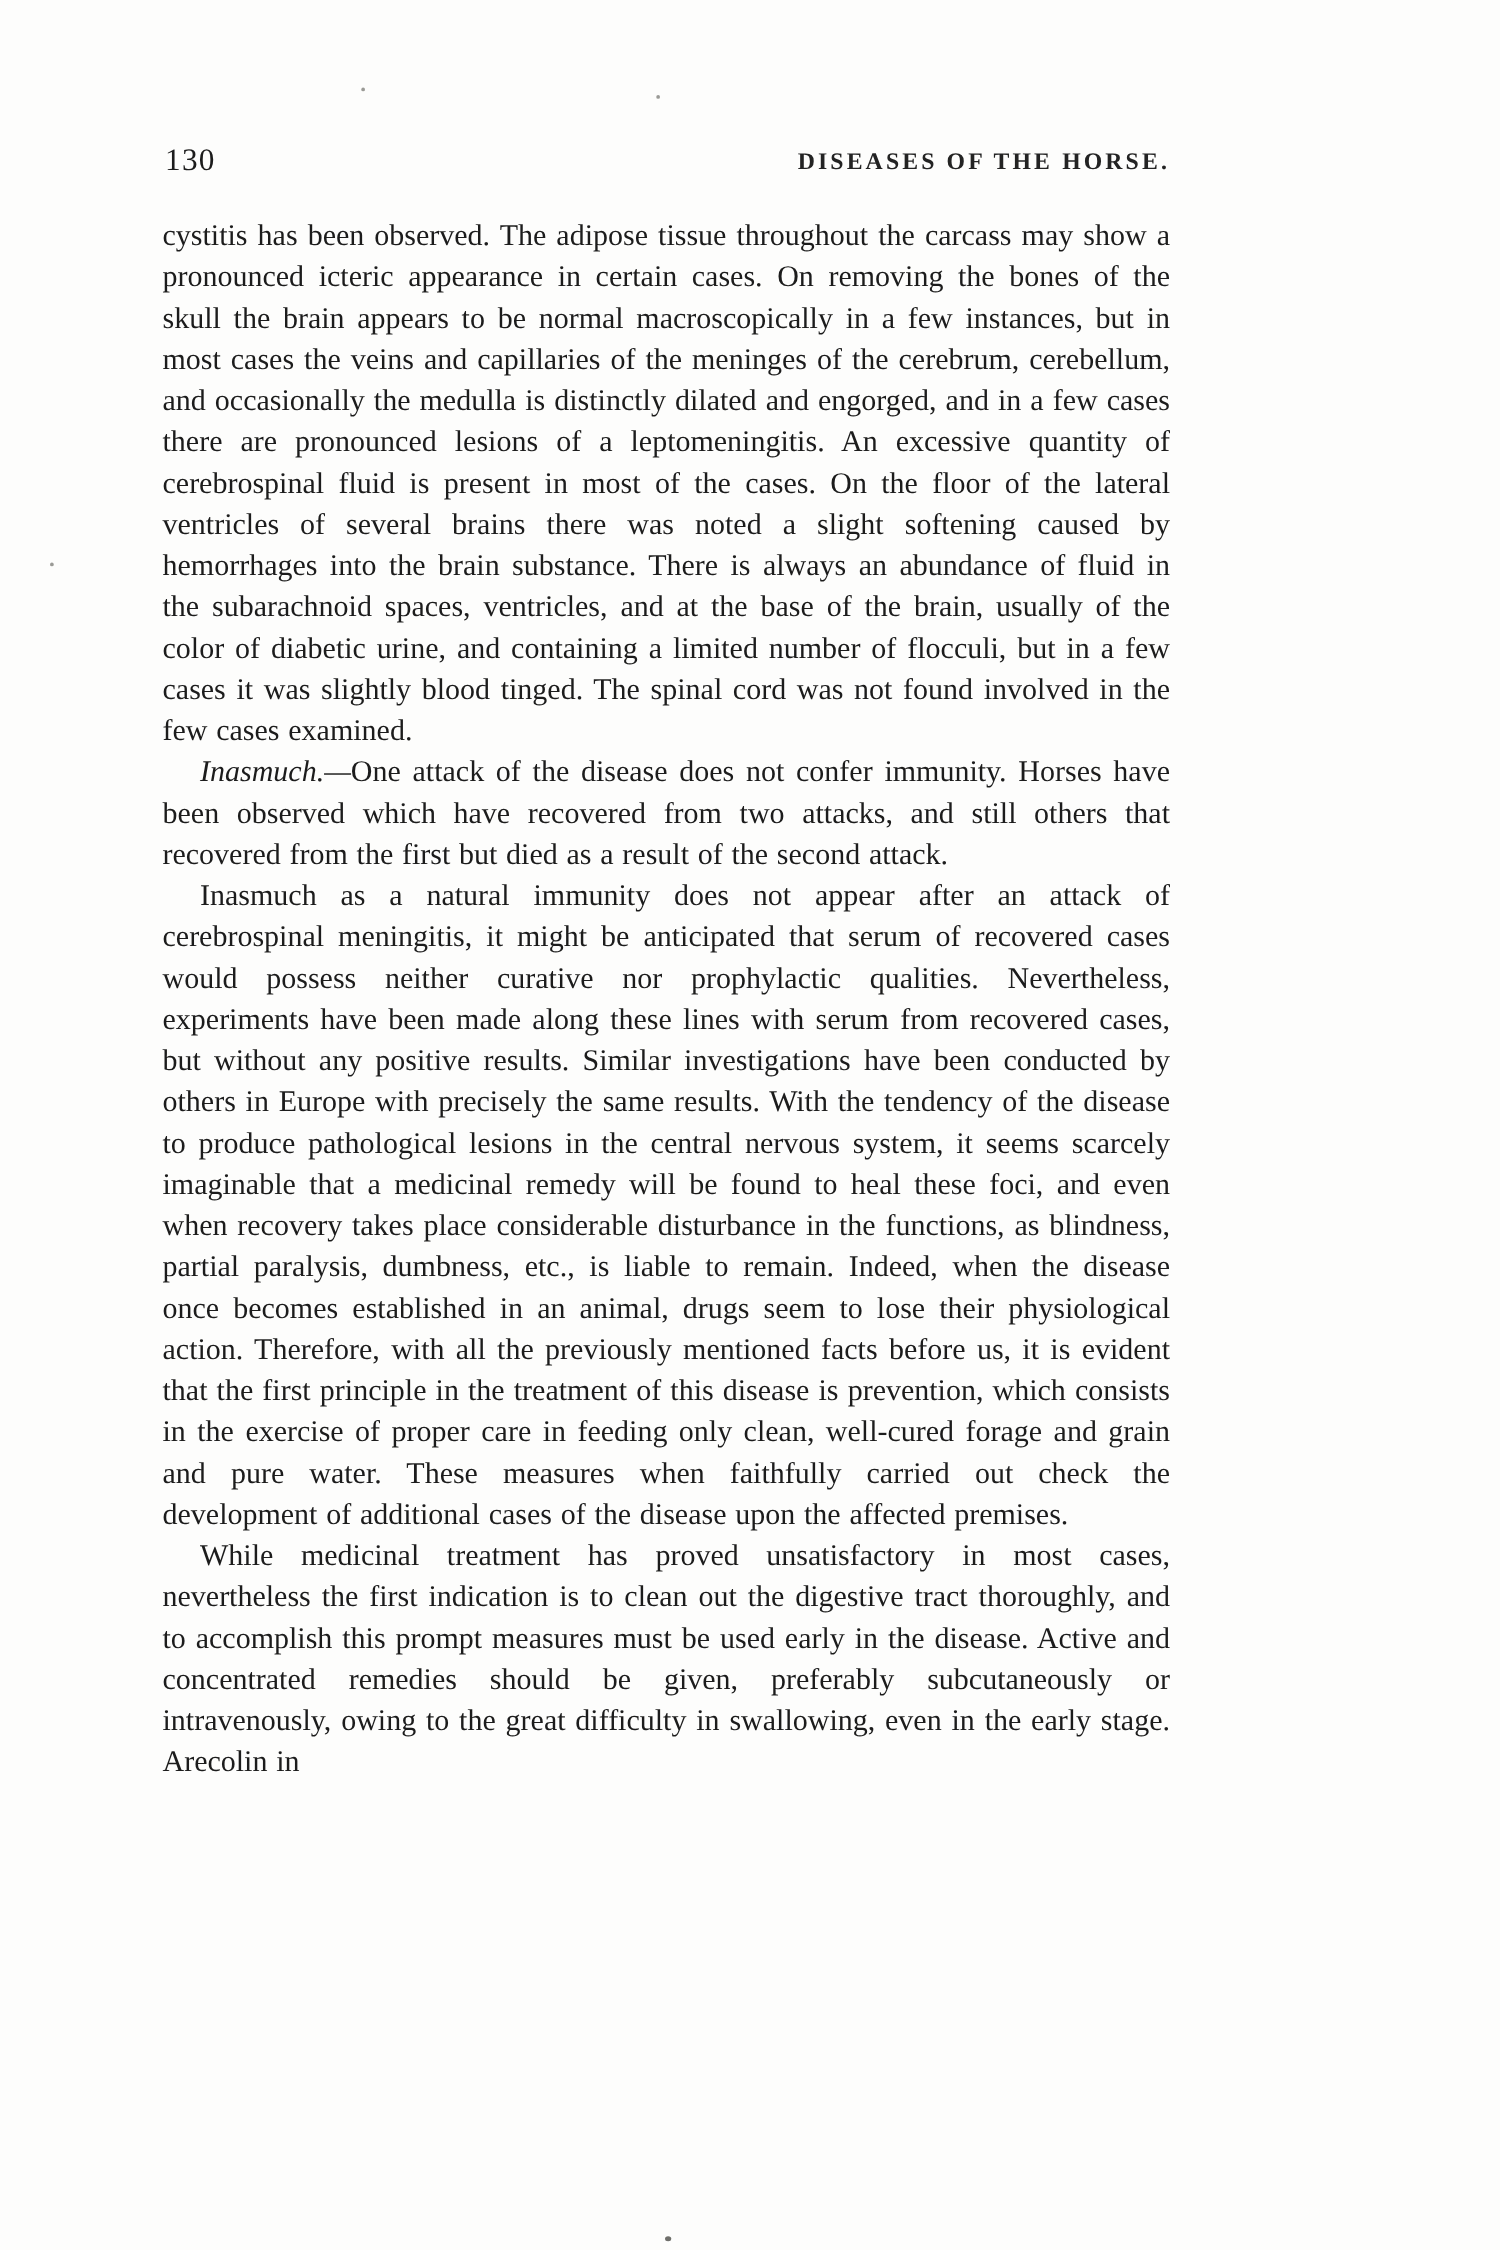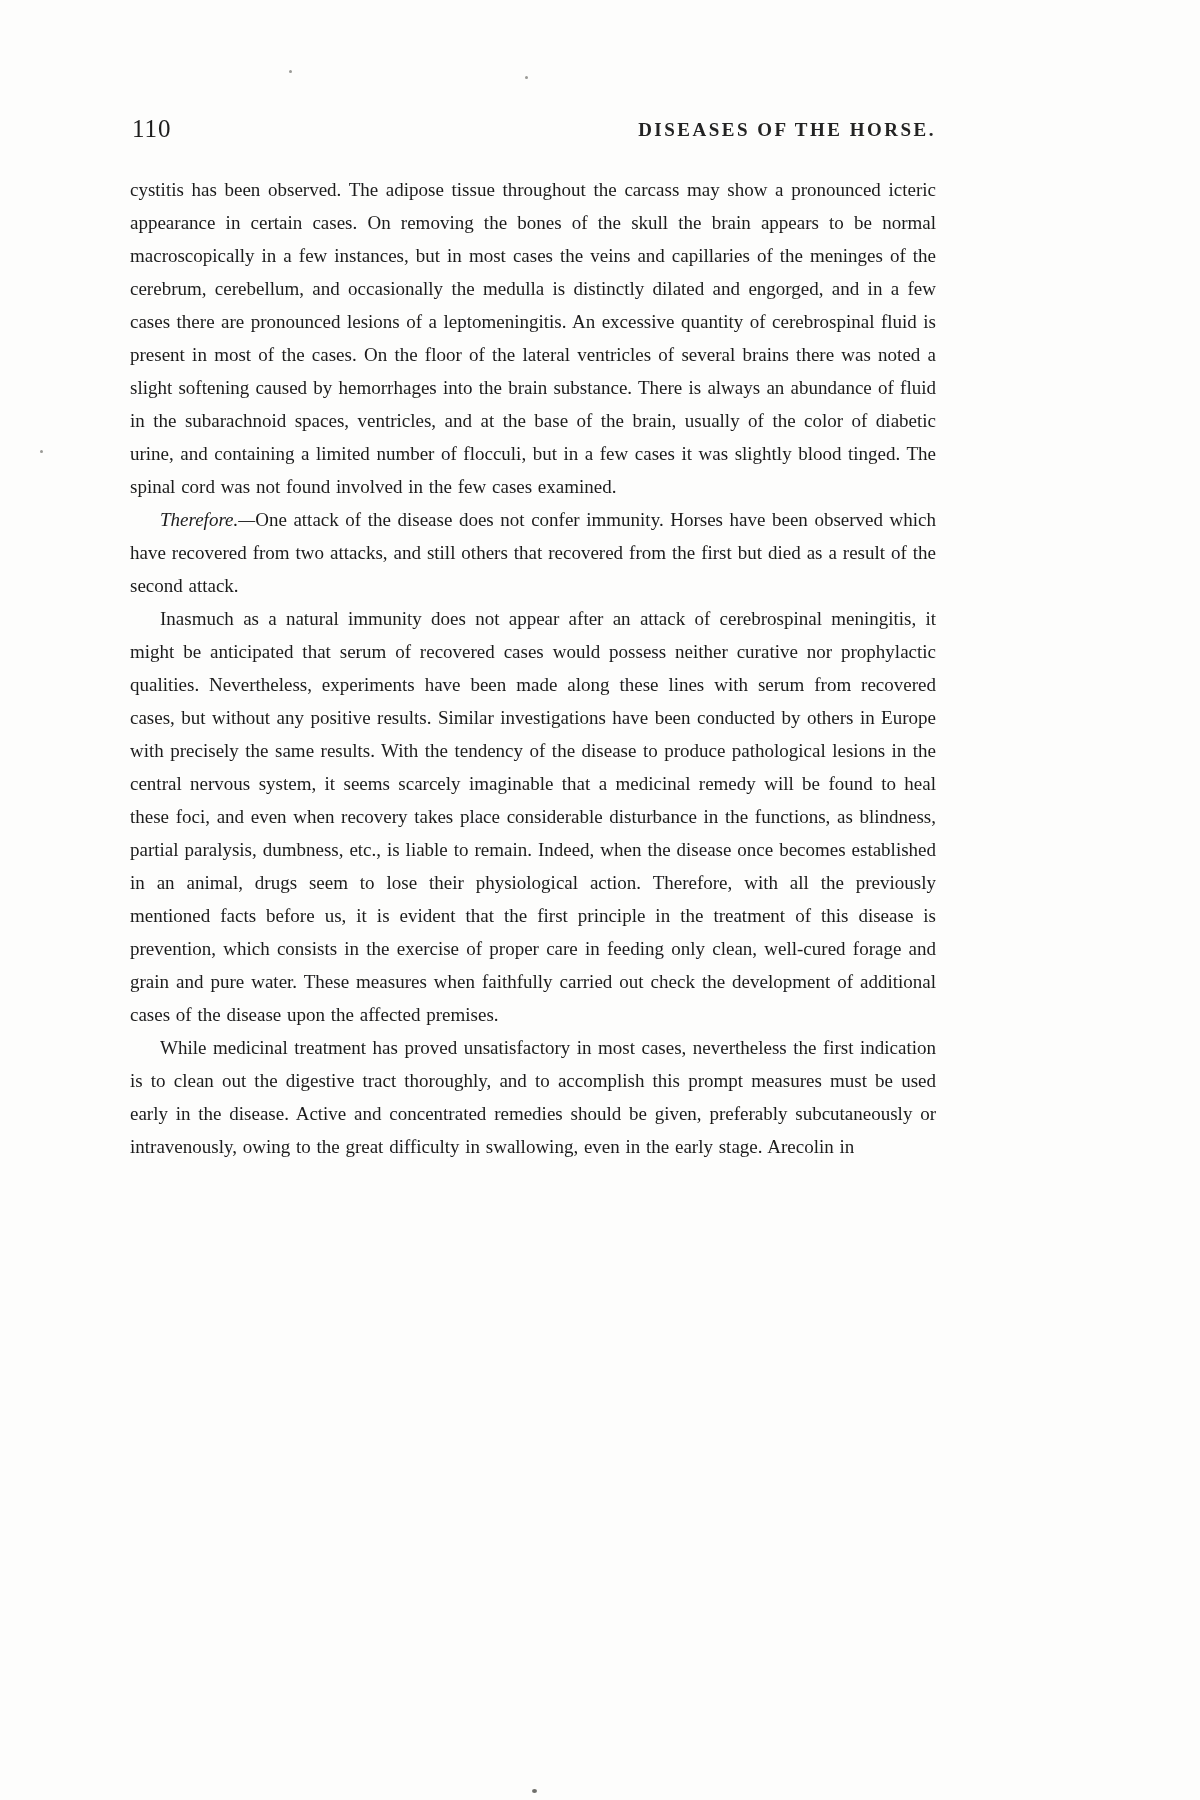--- a/index.html
+++ b/index.html
@@ -42,21 +42,21 @@
     left: 0;
     right: 0;
     top: 4px;
     text-align: right;
     font-size: 19px;
     font-weight: 700;
     letter-spacing: 2.5px;
     color: #232323;
   }
   .body-text {
-    font-size: 19px;
+    font-size: 24px;
     line-height: 33px;
     text-align: justify;
     word-spacing: 1px;
   }
   .para {
     margin: 0;
     padding: 0;
   }
   .para.indent {
     text-indent: 30px;
@@ -80,29 +80,29 @@
 <div class="page">
 
   <span class="scan-artifact artifact-1"></span>
   <span class="scan-artifact artifact-2"></span>
   <span class="scan-artifact artifact-3"></span>
   <span class="scan-artifact artifact-4"></span>
 
   <div class="text-column">
 
     <div class="header">
-      <span class="page-number">110</span>
+      <span class="page-number">130</span>
       <span class="running-title">DISEASES OF THE HORSE.</span>
     </div>
 
     <div class="body-text">
 
       <p class="para no-indent">cystitis has been observed.  The adipose tissue throughout the carcass may show a pronounced icteric appearance in certain cases.  On removing the bones of the skull the brain appears to be normal macroscopically in a few instances, but in most cases the veins and capillaries of the meninges of the cerebrum, cerebellum, and occasionally the medulla is distinctly dilated and engorged, and in a few cases there are pronounced lesions of a leptomeningitis.  An excessive quantity of cerebrospinal fluid is present in most of the cases.  On the floor of the lateral ventricles of several brains there was noted a slight softening caused by hemorrhages into the brain substance.  There is always an abundance of fluid in the subarachnoid spaces, ventricles, and at the base of the brain, usually of the color of diabetic urine, and containing a limited number of flocculi, but in a few cases it was slightly blood tinged.  The spinal cord was not found involved in the few cases examined.</p>
 
-      <p class="para indent"><span class="lead-italic">Therefore.—</span><span>One attack of the disease does not confer immunity.  Horses have been observed which have recovered from two attacks, and still others that recovered from the first but died as a result of the second attack.</span></p>
+      <p class="para indent"><span class="lead-italic">Inasmuch.—</span><span>One attack of the disease does not confer immunity.  Horses have been observed which have recovered from two attacks, and still others that recovered from the first but died as a result of the second attack.</span></p>
 
       <p class="para indent">Inasmuch as a natural immunity does not appear after an attack of cerebrospinal meningitis, it might be anticipated that serum of recovered cases would possess neither curative nor prophylactic qualities.  Nevertheless, experiments have been made along these lines with serum from recovered cases, but without any positive results.  Similar investigations have been conducted by others in Europe with precisely the same results.  With the tendency of the disease to produce pathological lesions in the central nervous system, it seems scarcely imaginable that a medicinal remedy will be found to heal these foci, and even when recovery takes place considerable disturbance in the functions, as blindness, partial paralysis, dumbness, etc., is liable to remain.  Indeed, when the disease once becomes established in an animal, drugs seem to lose their physiological action.  Therefore, with all the previously mentioned facts before us, it is evident that the first principle in the treatment of this disease is prevention, which consists in the exercise of proper care in feeding only clean, well-cured forage and grain and pure water.  These measures when faithfully carried out check the development of additional cases of the disease upon the affected premises.</p>
 
       <p class="para indent">While medicinal treatment has proved unsatisfactory in most cases, nevertheless the first indication is to clean out the digestive tract thoroughly, and to accomplish this prompt measures must be used early in the disease.  Active and concentrated remedies should be given, preferably subcutaneously or intravenously, owing to the great difficulty in swallowing, even in the early stage.  Arecolin in</p>
 
     </div>
 
   </div>
 
 </div>

